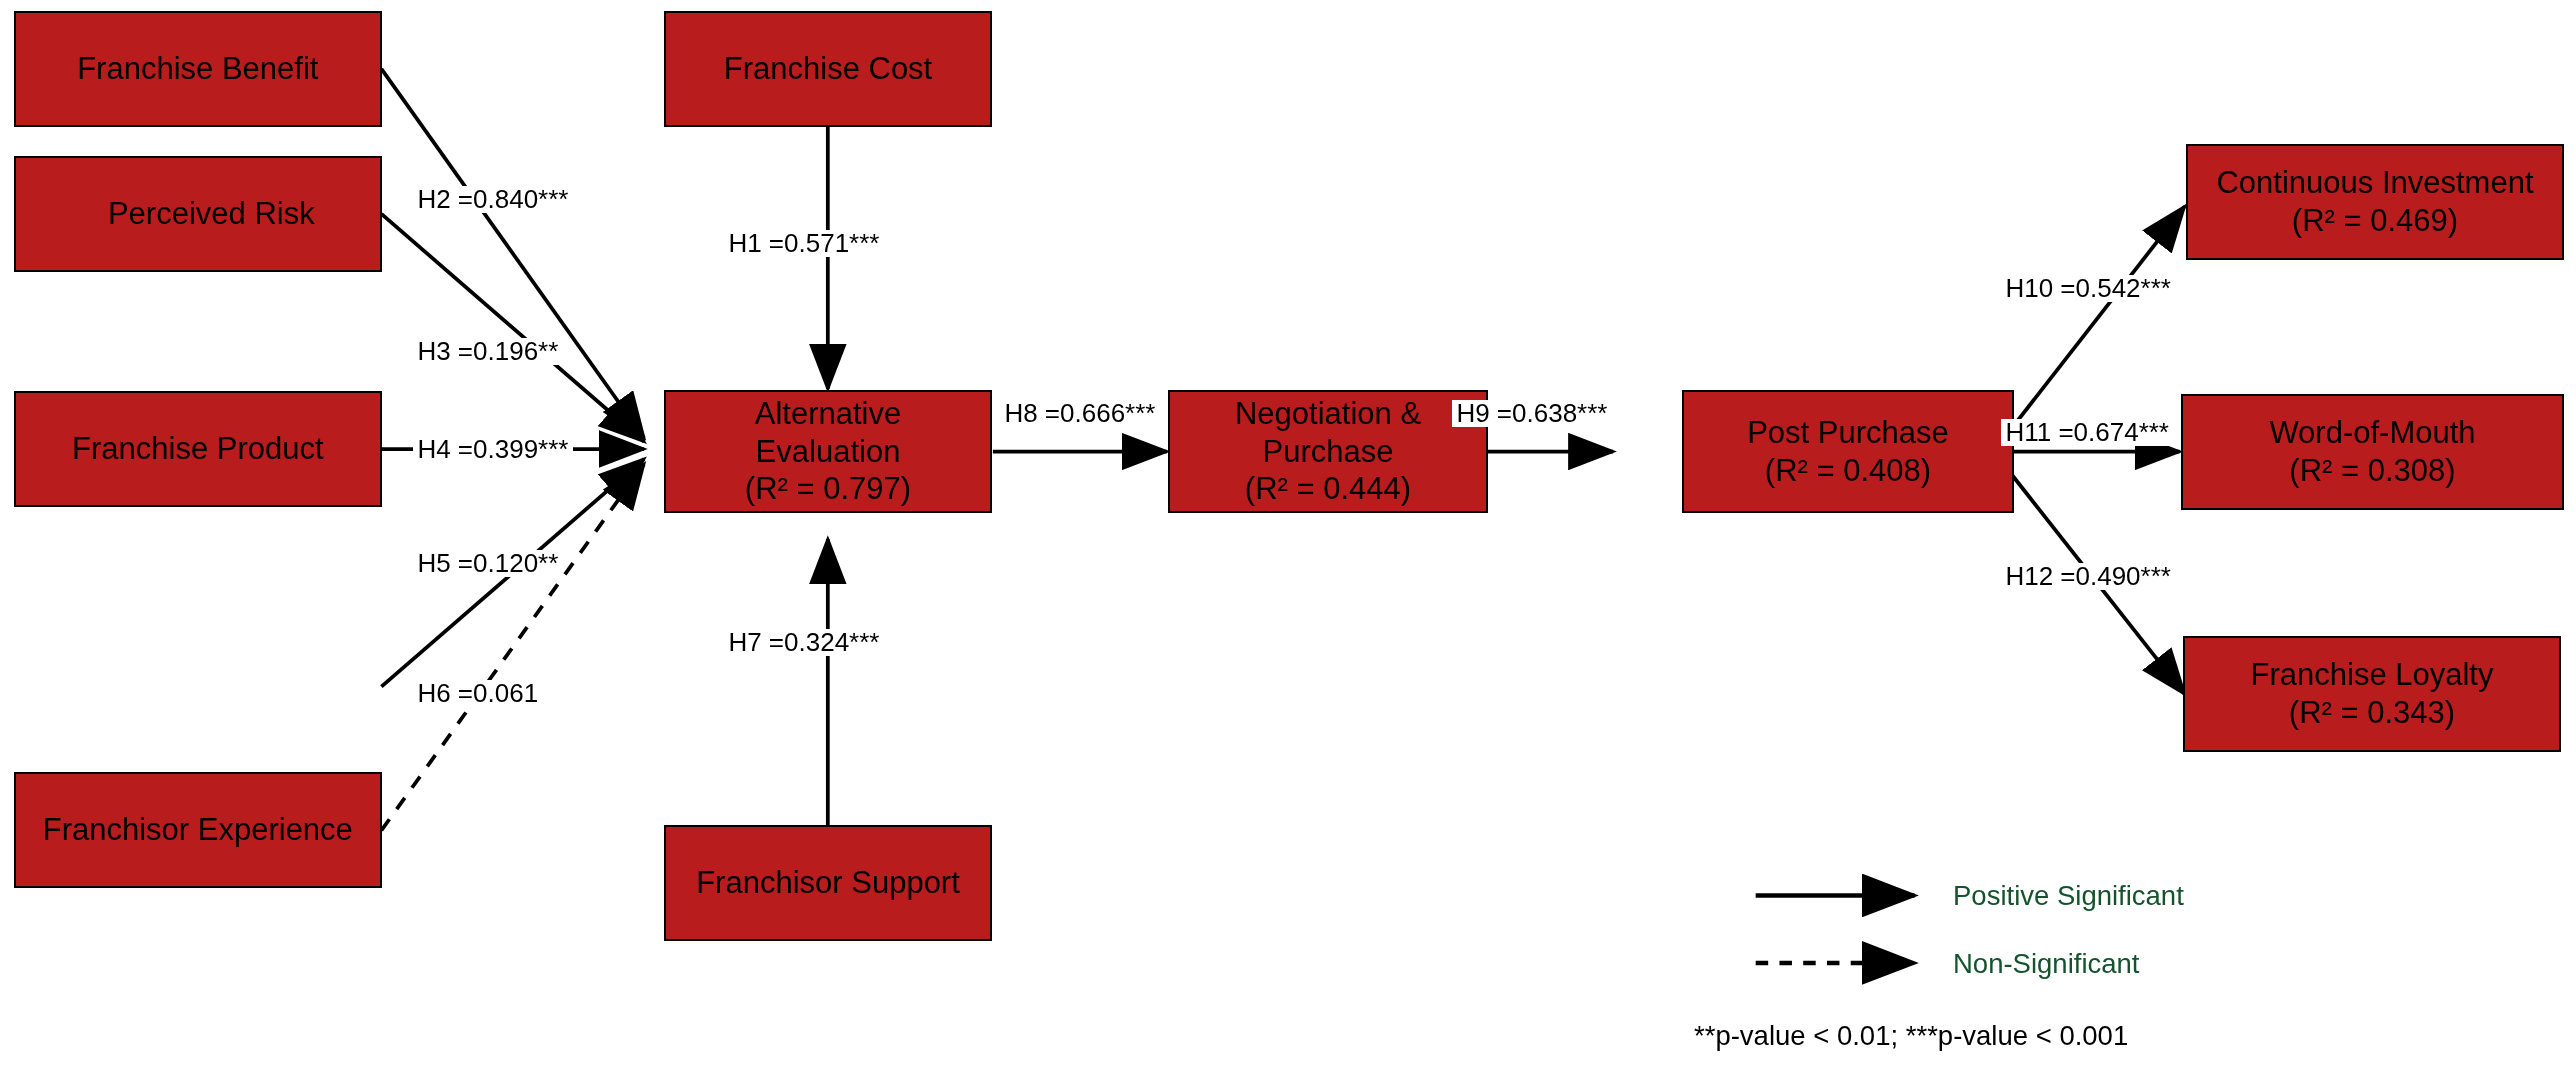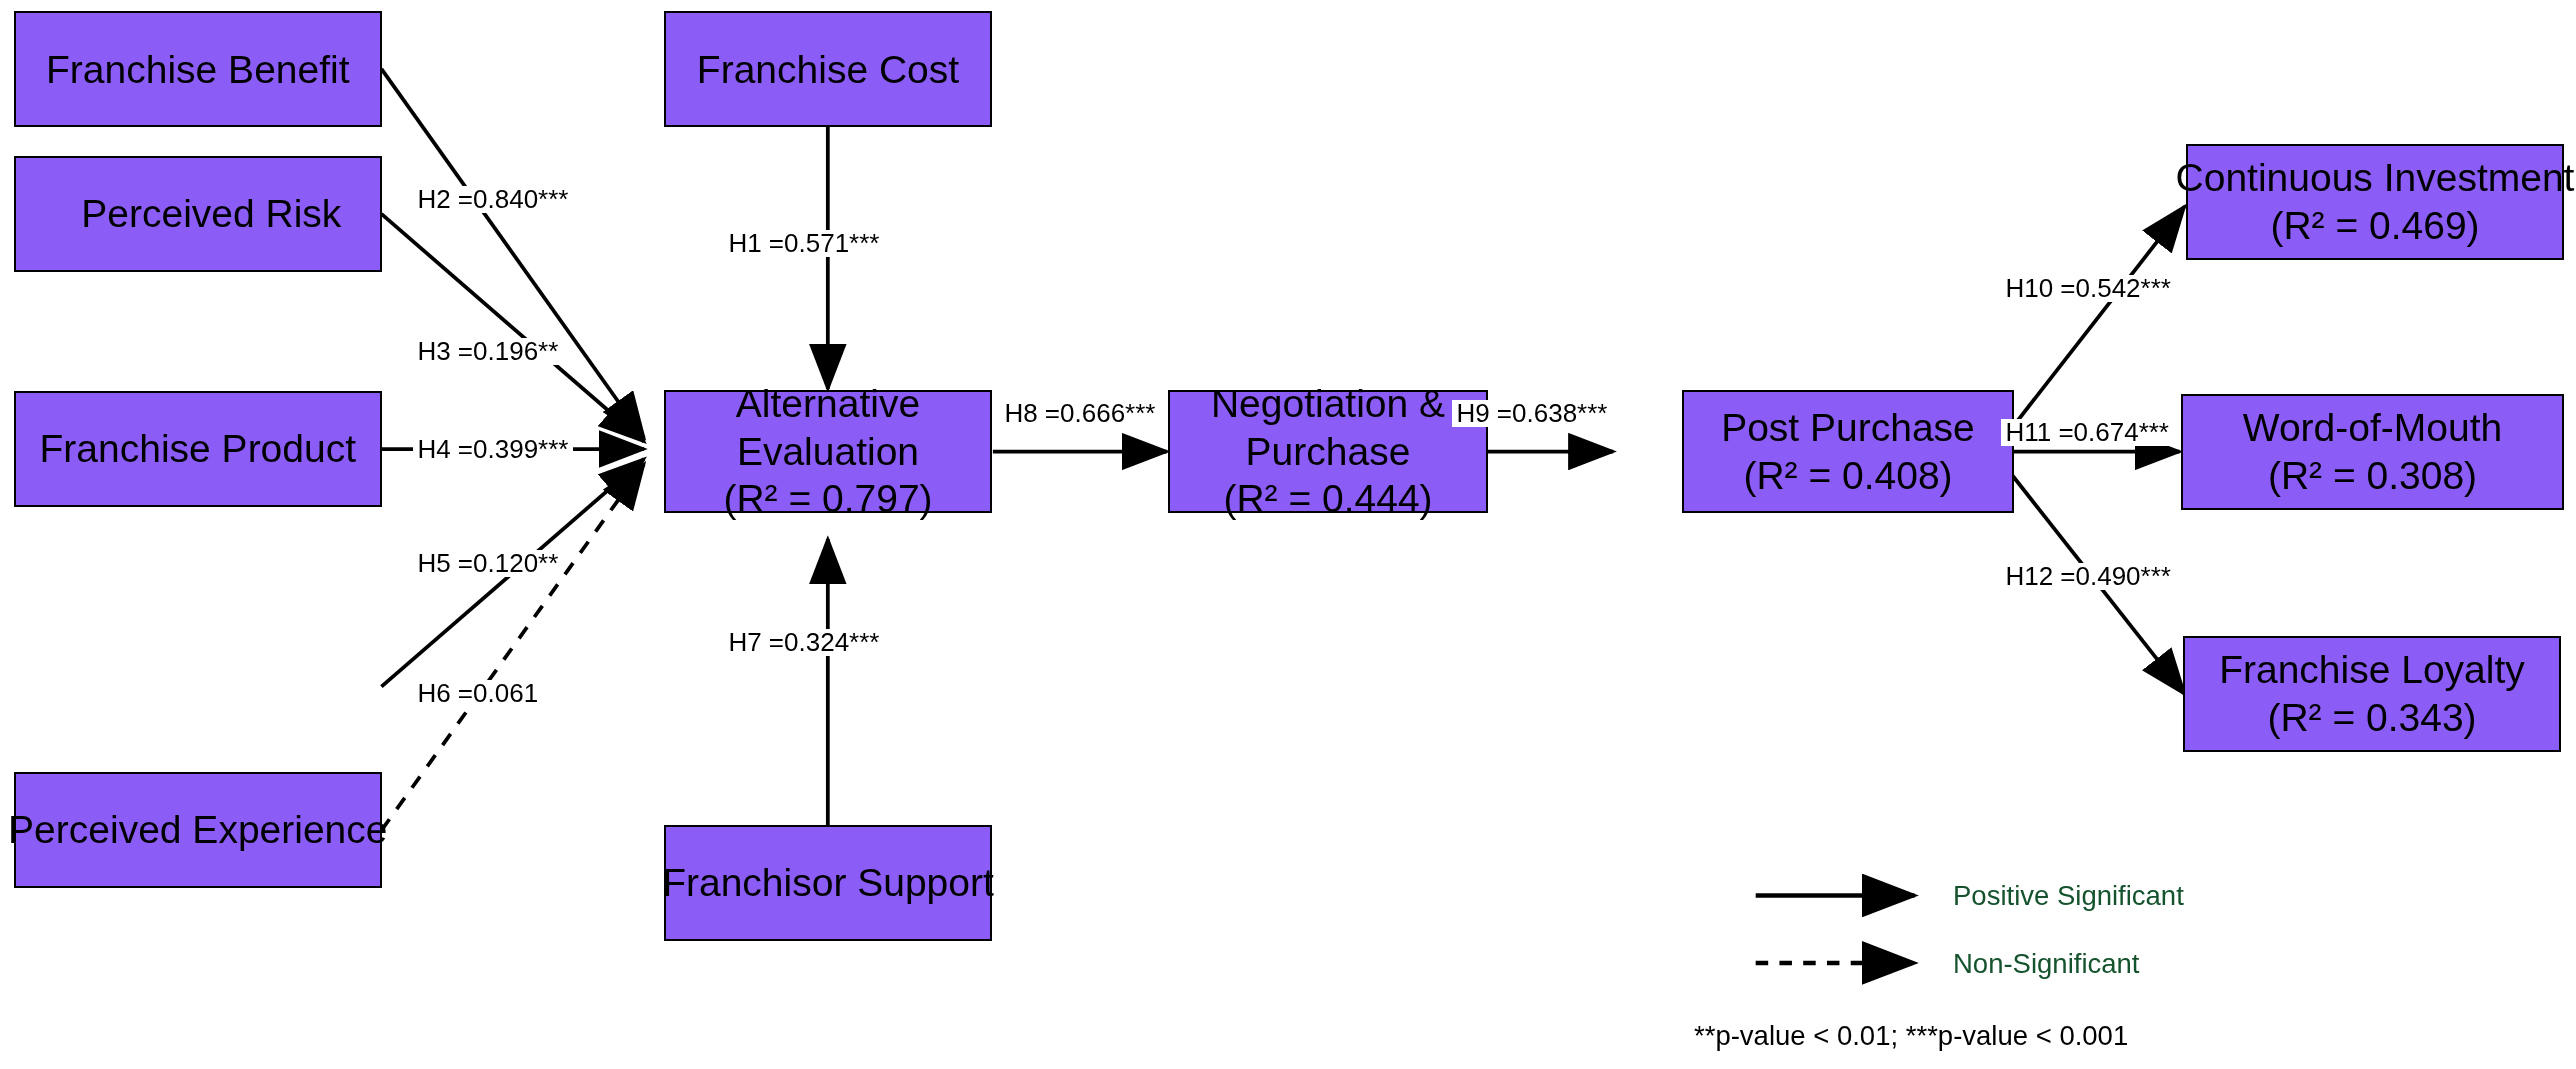--- a/index.html
+++ b/index.html
@@ -25,28 +25,28 @@
     left: 0;
     top: 0;
     width: 2576px;
     height: 1070px;
     overflow: visible;
   }
   .node-box {
     position: absolute;
     box-sizing: border-box;
     border: 2.5px solid #000000;
-    background: #8b5cf6;
+    background: #b91c1c;
     display: flex;
     flex-direction: column;
     align-items: center;
     justify-content: center;
     text-align: center;
     line-height: 1.22;
-    font-size: 39px;
+    font-size: 31px;
     font-family: "Liberation Sans", sans-serif;
     color: #000000;
   }
   .node-line { display: block; white-space: nowrap; }
   .r2-line { display: block; white-space: nowrap; }
   .path-label {
     position: absolute;
     font-size: 26px;
     font-family: "Liberation Sans", sans-serif;
     color: #000000;
@@ -117,21 +117,21 @@
   <div class="node-box" style="left:13.8px; top:156px; width:368px; height:116px;padding-left:27px;">
     <span class="node-line">Perceived Risk</span>
   </div>
 
   <div class="node-box" style="left:13.8px; top:391px; width:368px; height:116px;">
     <span class="node-line">Franchise Product</span>
   </div>
 
 
   <div class="node-box" style="left:13.8px; top:772px; width:368px; height:116px;">
-    <span class="node-line">Perceived Experience</span>
+    <span class="node-line">Franchisor Experience</span>
   </div>
 
   <div class="node-box" style="left:664px; top:11.3px; width:328px; height:116px;">
     <span class="node-line">Franchise Cost</span>
   </div>
 
   <div class="node-box" style="left:664px; top:825px; width:328px; height:116px;">
     <span class="node-line">Franchisor Support</span>
   </div>
 

